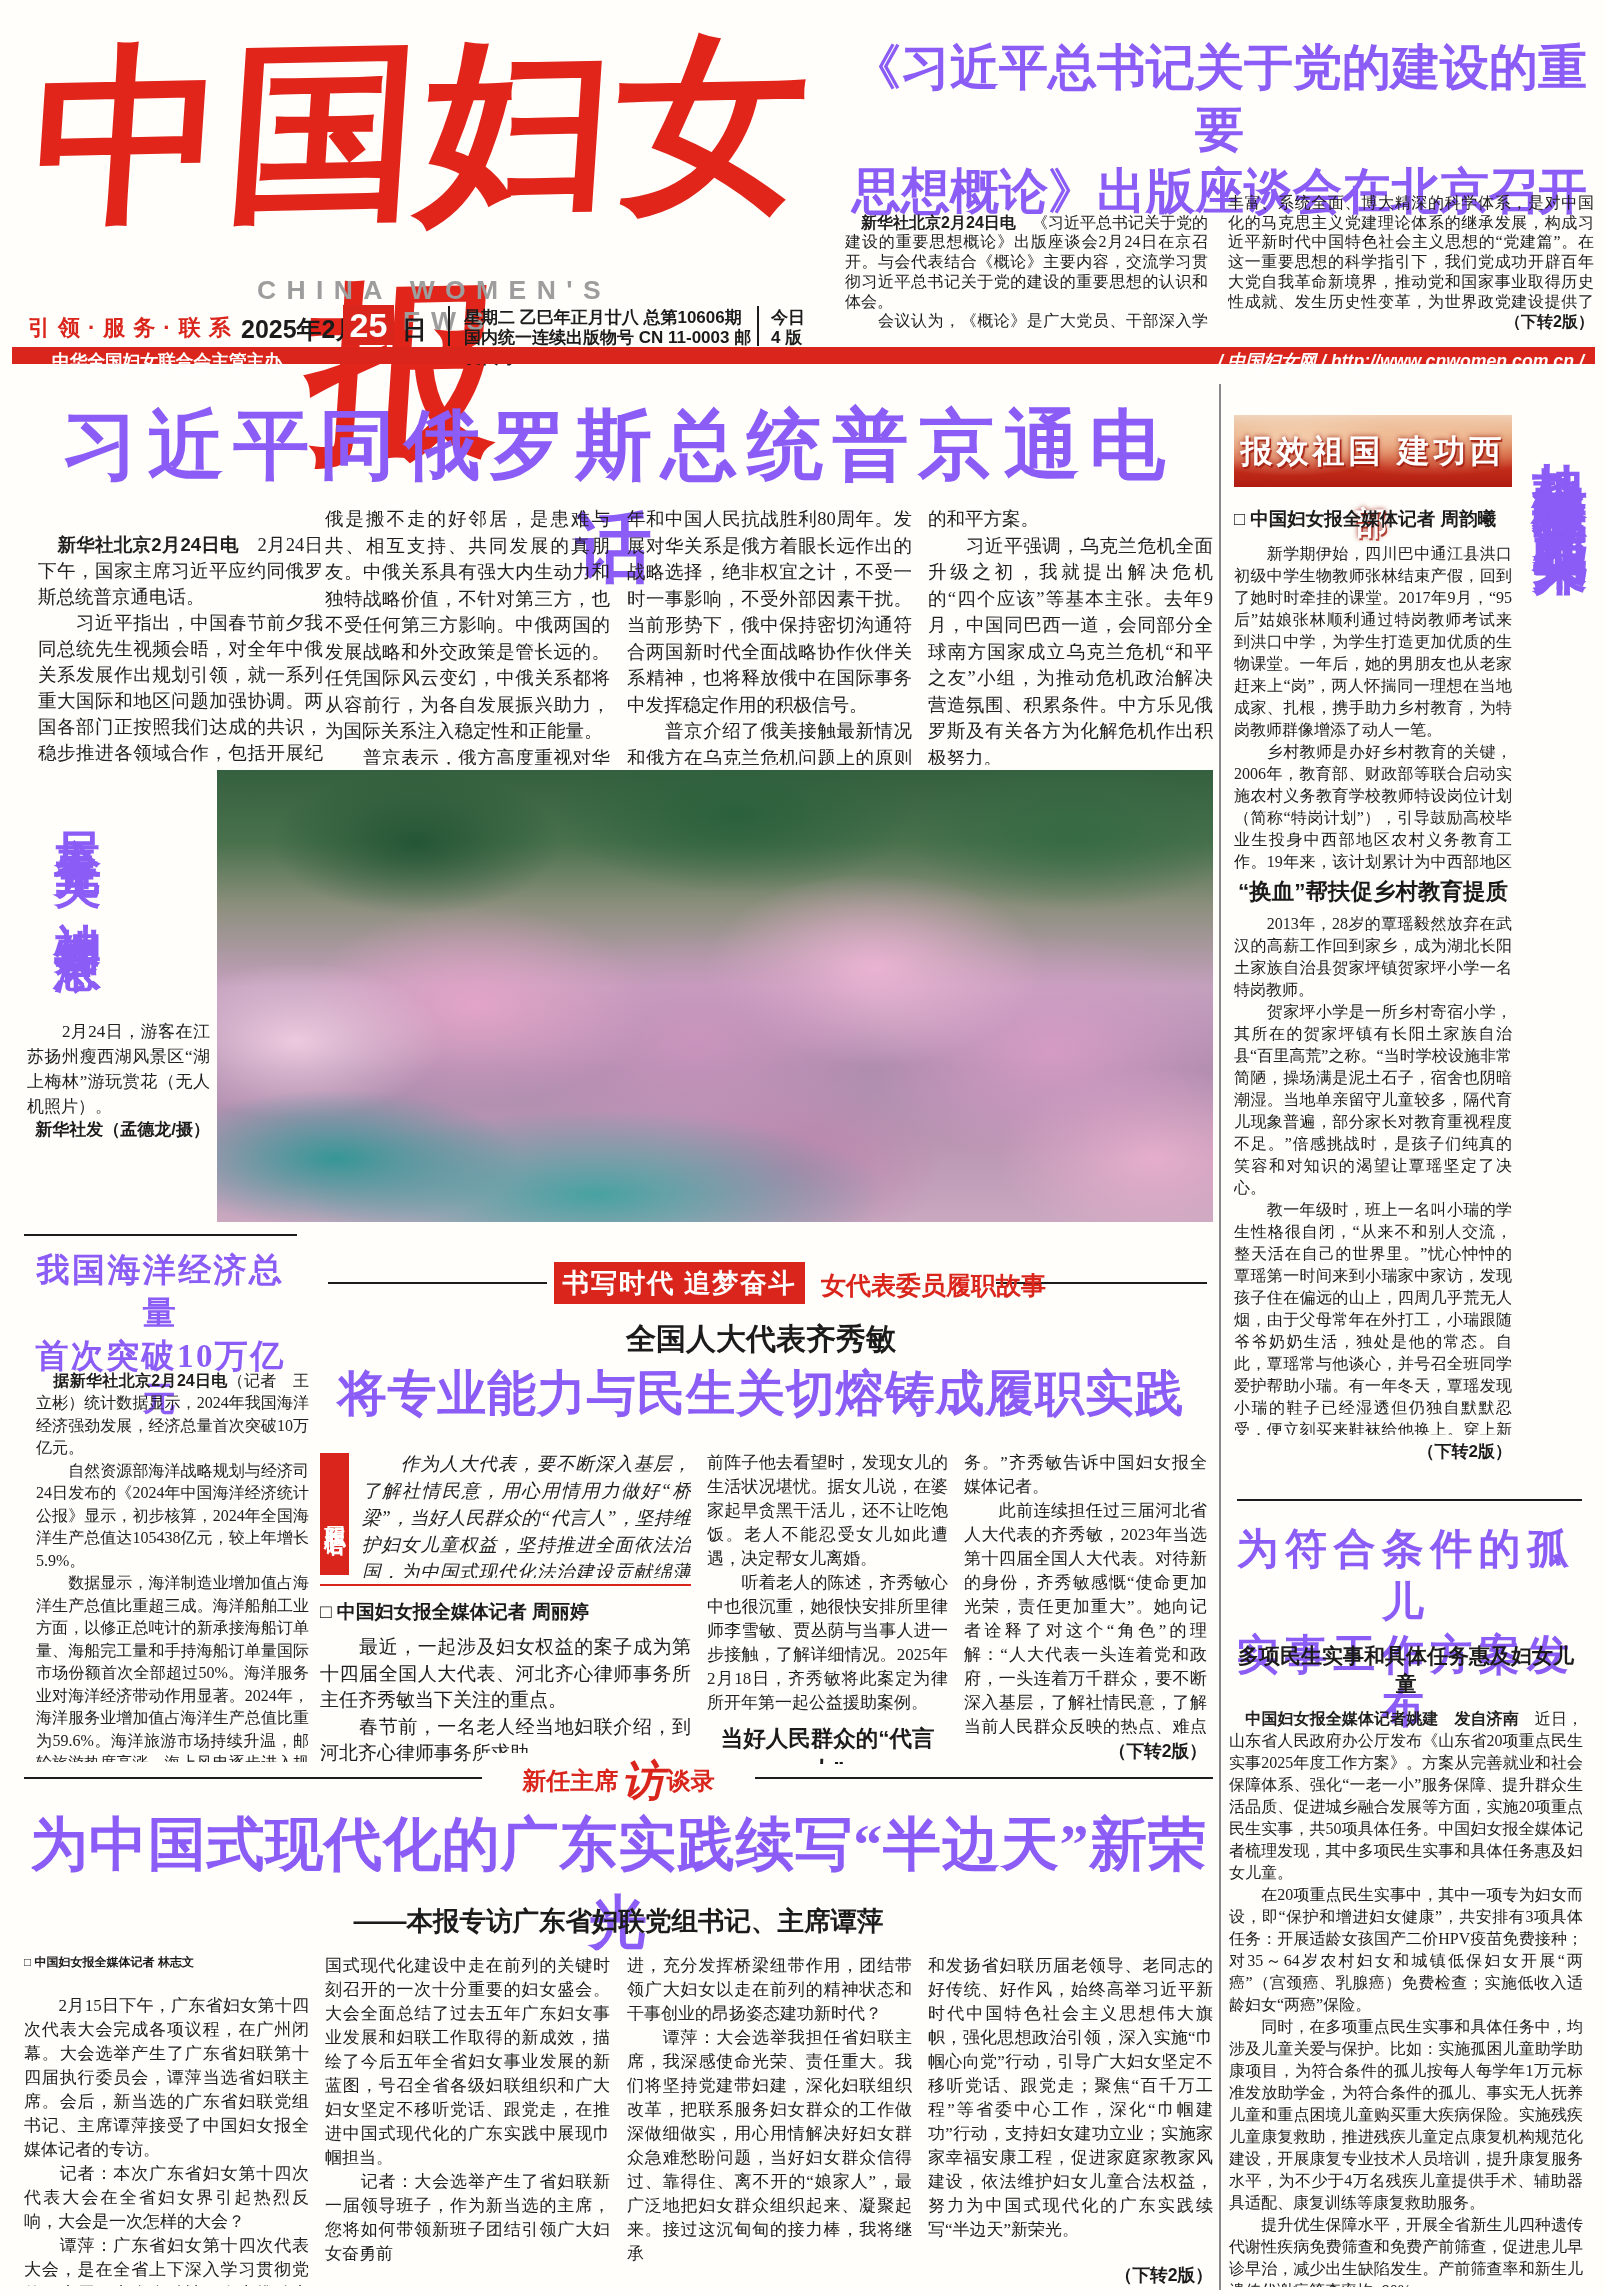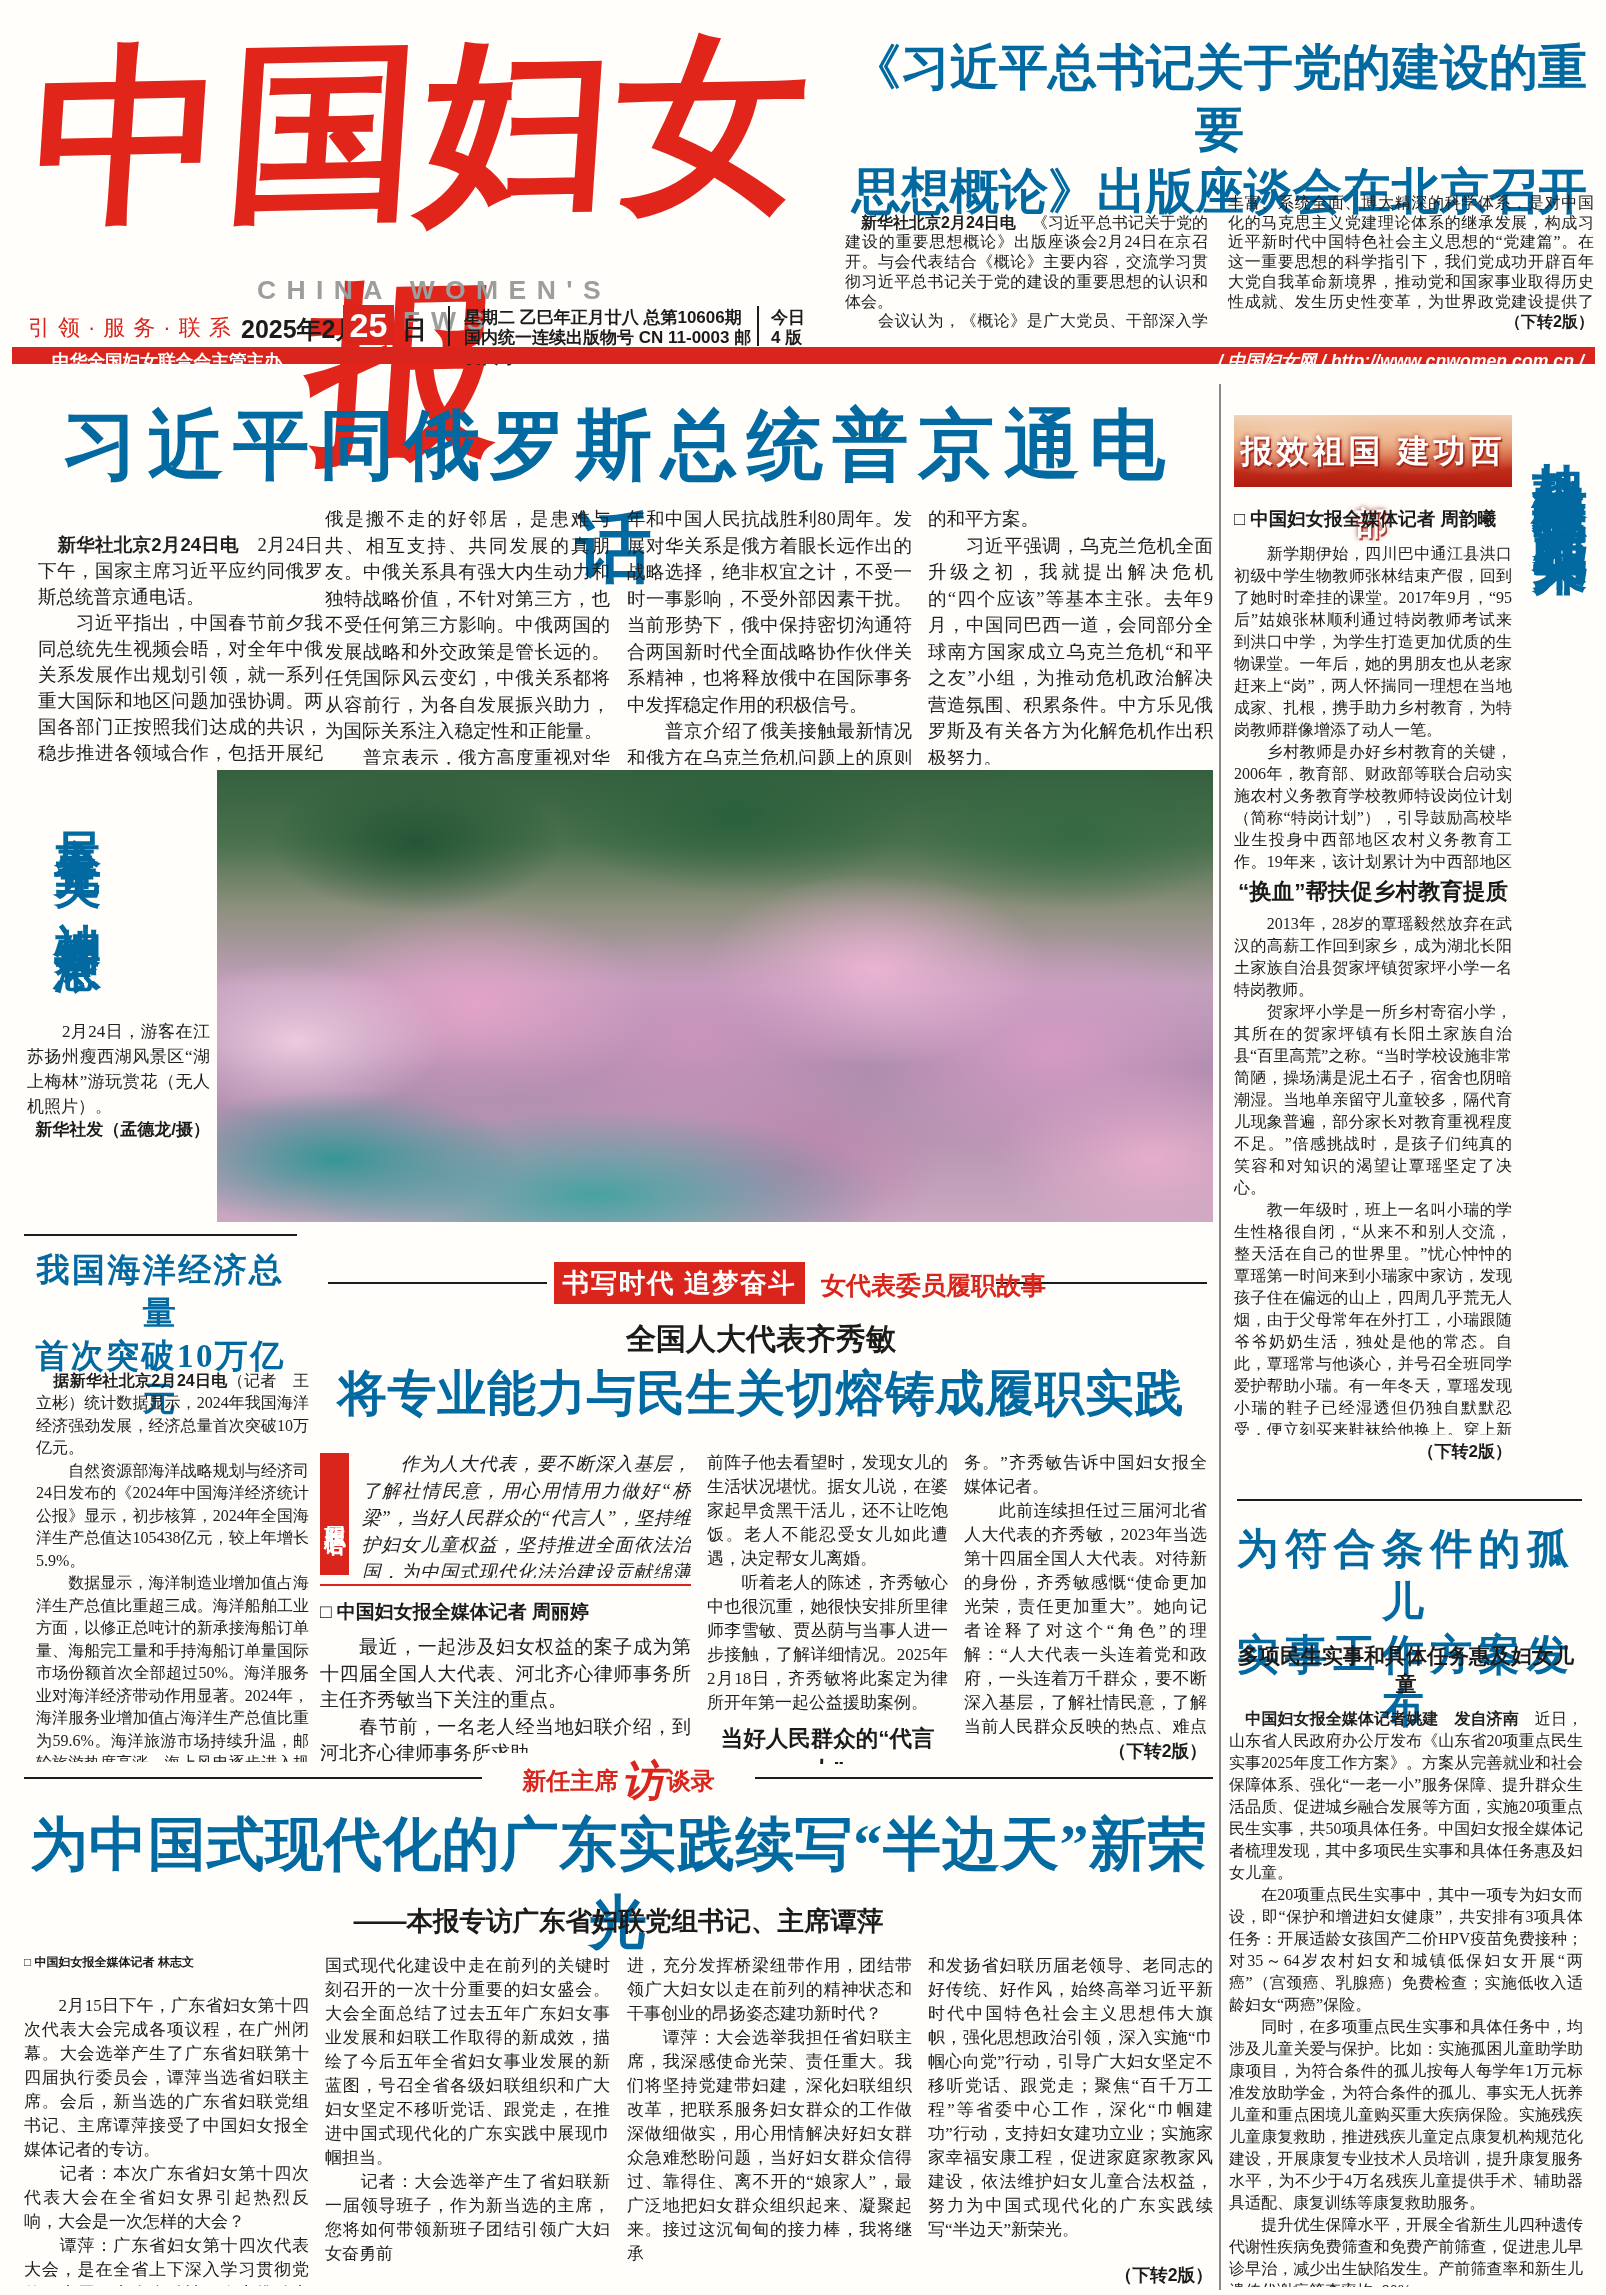--- a/index.html
+++ b/index.html
@@ -12,21 +12,21 @@
   .ctr{text-align:center;}
   .red{color:#da251c;}
   .rule{background:#1c1c1c;}
   .redbg{background:#da251c;}
   b{font-family:"Liberation Sans","DejaVu Sans",sans-serif;}
   
   .masthead{font-weight:bold;color:#e1251b;font-size:191px;line-height:241px;
             transform:rotate(-1.2deg) skewX(-5deg);letter-spacing:3.2px;text-align:center;}
   .mast-en{letter-spacing:10.4px;color:#9d9d9d;font-weight:600;font-size:26.5px;}
   
-  .hl{font-weight:bold;color:#0369a1;}
+  .hl{font-weight:bold;color:#8b5cf6;}
   .vert{writing-mode:vertical-rl;text-orientation:upright;}
   
   .photo{background:
     radial-gradient(ellipse 257px 96px at 12% 86%, rgba(46,150,148,.95), rgba(46,150,148,0) 72%),
     radial-gradient(ellipse 418px 121px at 38% 94%, rgba(58,162,158,.9), rgba(58,162,158,0) 70%),
     radial-gradient(ellipse 209px 112px at 8% 60%, rgba(240,205,225,.95), rgba(240,205,225,0) 70%),
     radial-gradient(ellipse 241px 137px at 26% 52%, rgba(228,164,200,.95), rgba(228,164,200,0) 72%),
     radial-gradient(ellipse 273px 153px at 48% 60%, rgba(203,148,190,.9), rgba(203,148,190,0) 72%),
     radial-gradient(ellipse 241px 137px at 66% 44%, rgba(236,180,212,.95), rgba(236,180,212,0) 70%),
     radial-gradient(ellipse 265px 161px at 84% 62%, rgba(214,156,198,.95), rgba(214,156,198,0) 72%),
@@ -43,21 +43,21 @@
   .banner-west span{color:#fff;font-weight:bold;text-shadow:0 0 4.8px rgba(150,20,10,.9),1.6px 1.6px 0 rgba(170,30,15,.8);}
 </style>
 </head>
 <body>
 
 <div class="page">
 
   <div class="abs masthead" style="left:16px;top:11.2px;width:811px;height:257px;">中国妇女报</div>
   <div class="abs mast-en sans ctr" style="left:221px;top:275px;width:426px;">CHINA WOMEN'S NEWS</div>
 
-  <div class="abs sans red" style="left:28px;top:313px;font-size:22px;font-weight:normal;letter-spacing:8px;">引领·服务·联系</div>
+  <div class="abs sans red" style="left:28px;top:313px;font-size:22px;font-weight:bold;letter-spacing:8px;">引领·服务·联系</div>
   <div class="abs sans" style="left:241px;top:313px;font-size:25px;font-weight:bold;">2025年2月</div>
   <div class="abs redbg ctr" style="left:343px;top:305px;width:51px;height:40px;">
     <span class="sans" style="color:#fff;font-size:34px;font-weight:bold;line-height:40px;">25</span>
   </div>
   <div class="abs sans" style="left:402px;top:313px;font-size:25px;font-weight:bold;">日</div>
   <div class="abs rule" style="left:448px;top:306px;width:2.4px;height:40px;"></div>
   <div class="abs sans" style="left:464px;top:308px;width:289px;font-size:17px;font-weight:bold;line-height:20px;">
     <div>星期二 乙巳年正月廿八 总第10606期</div>
     <div>国内统一连续出版物号 CN 11-0003  邮发代号1-7</div>
   </div>

